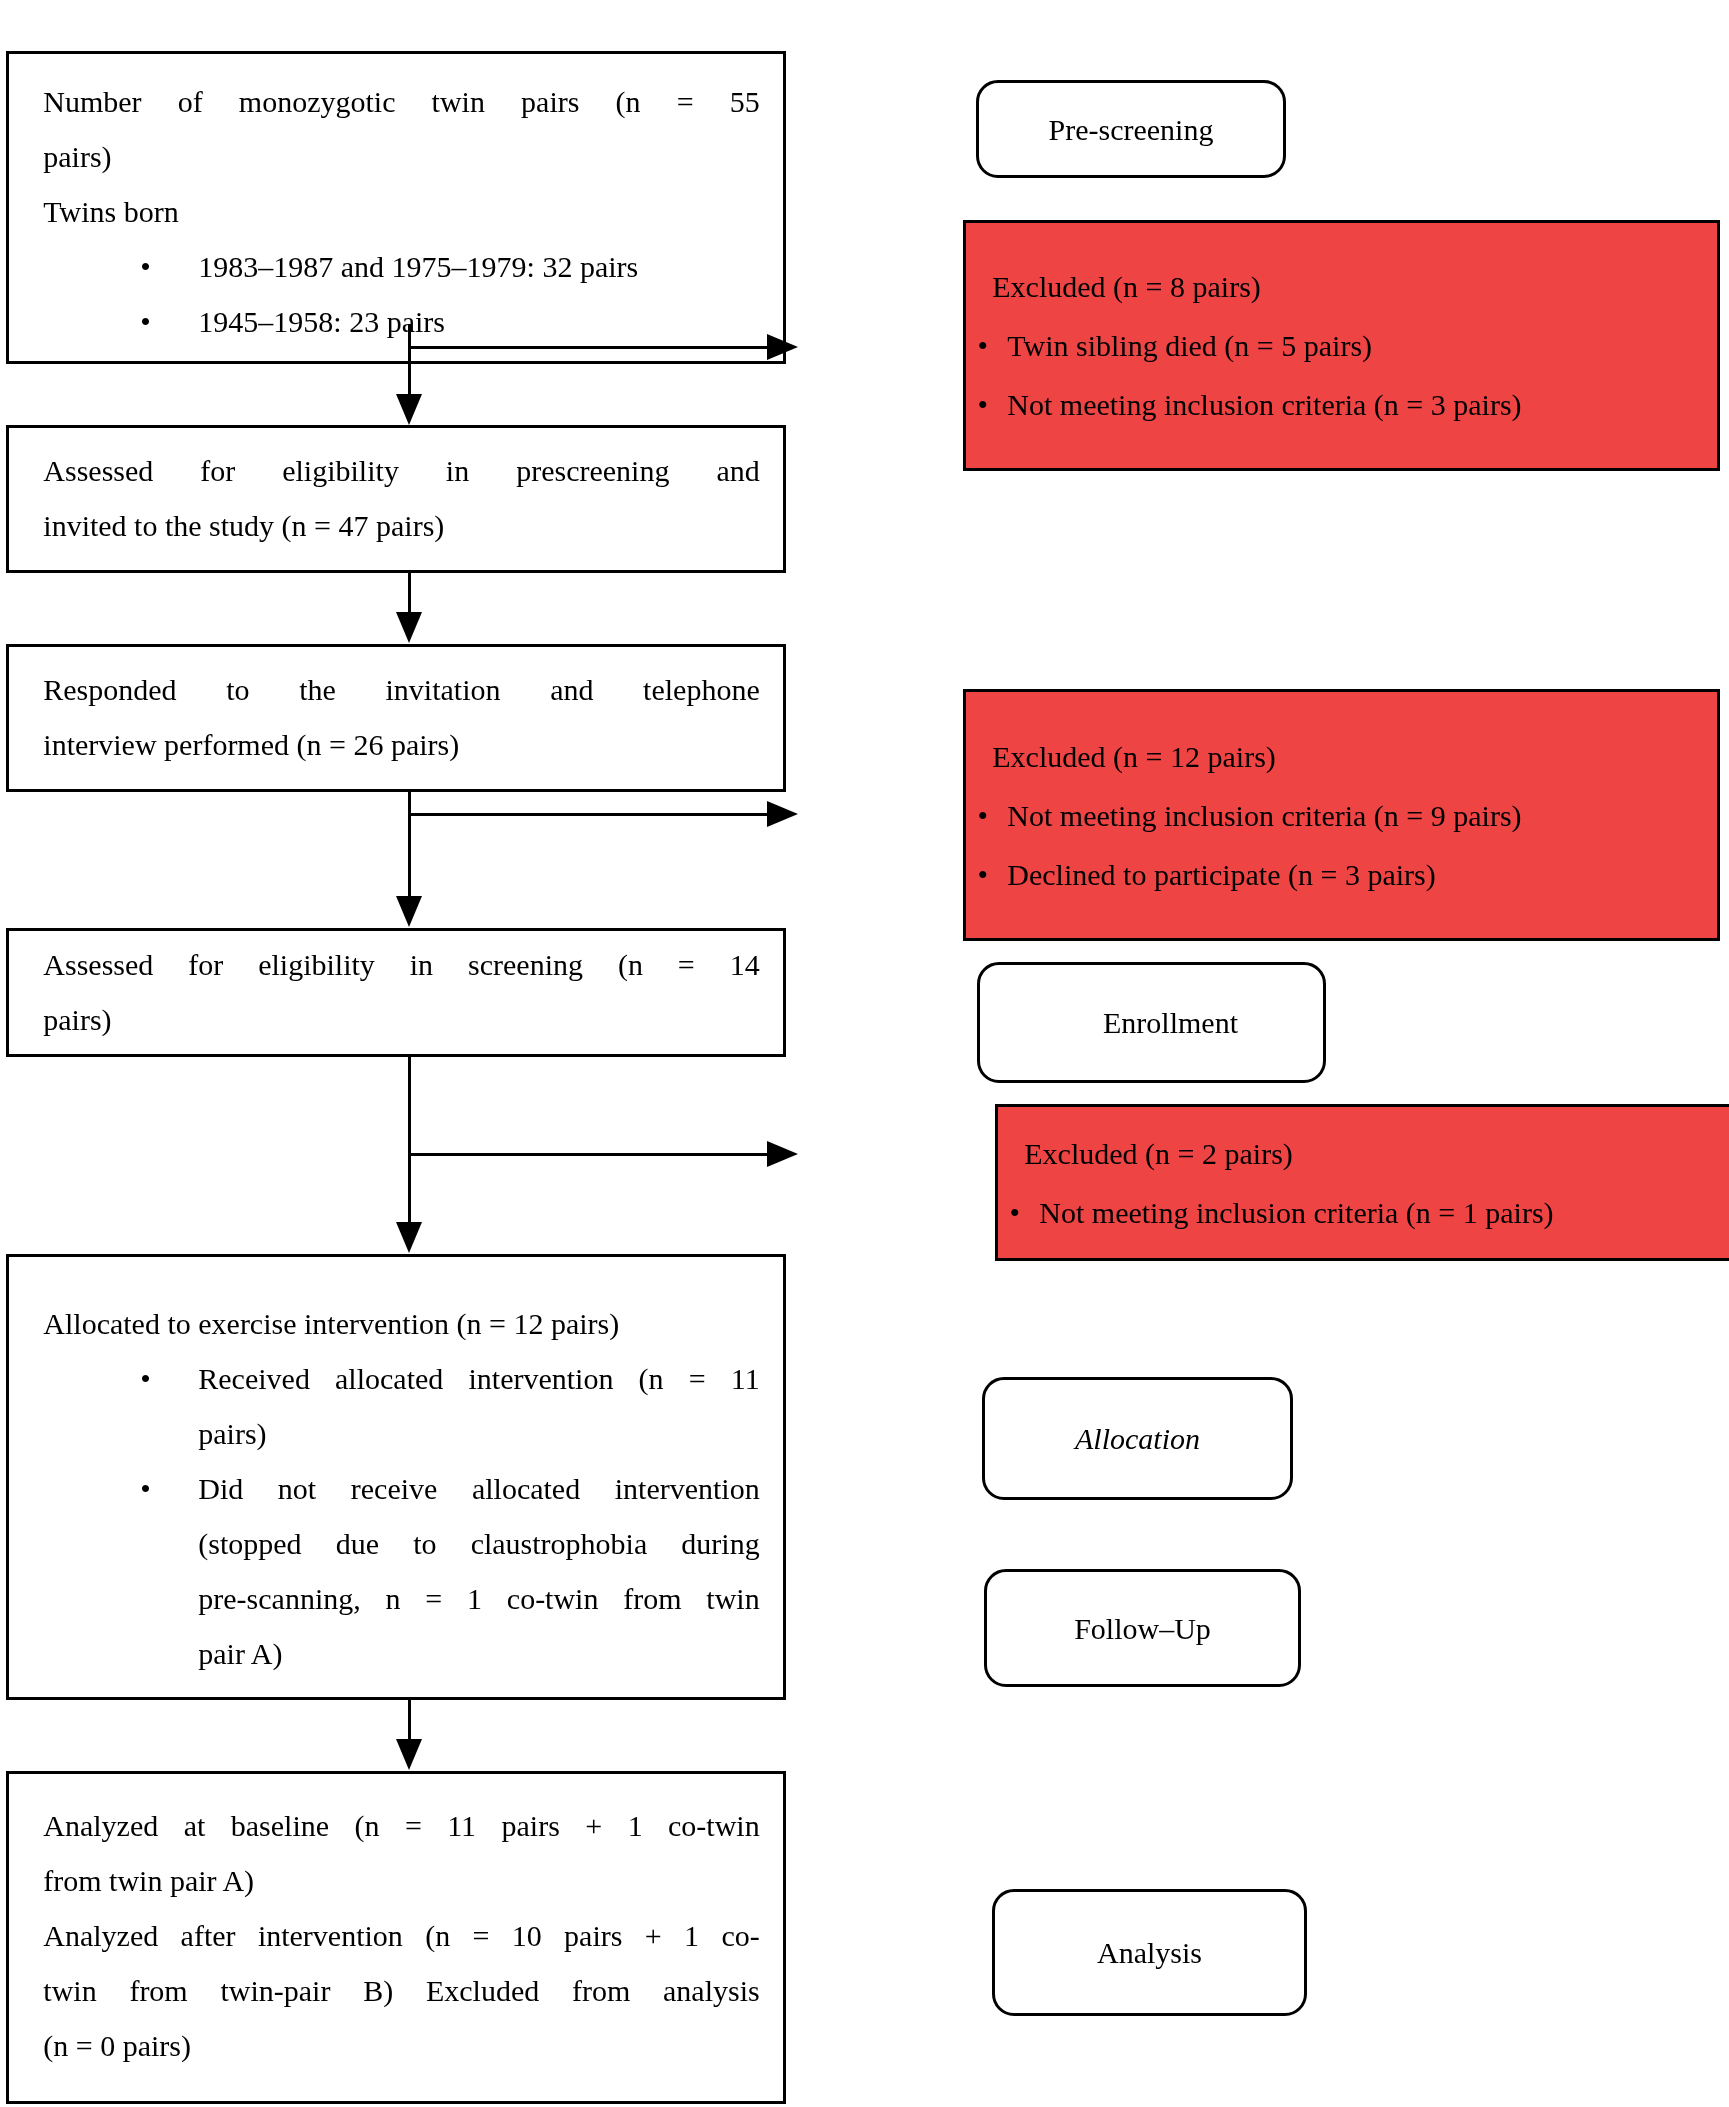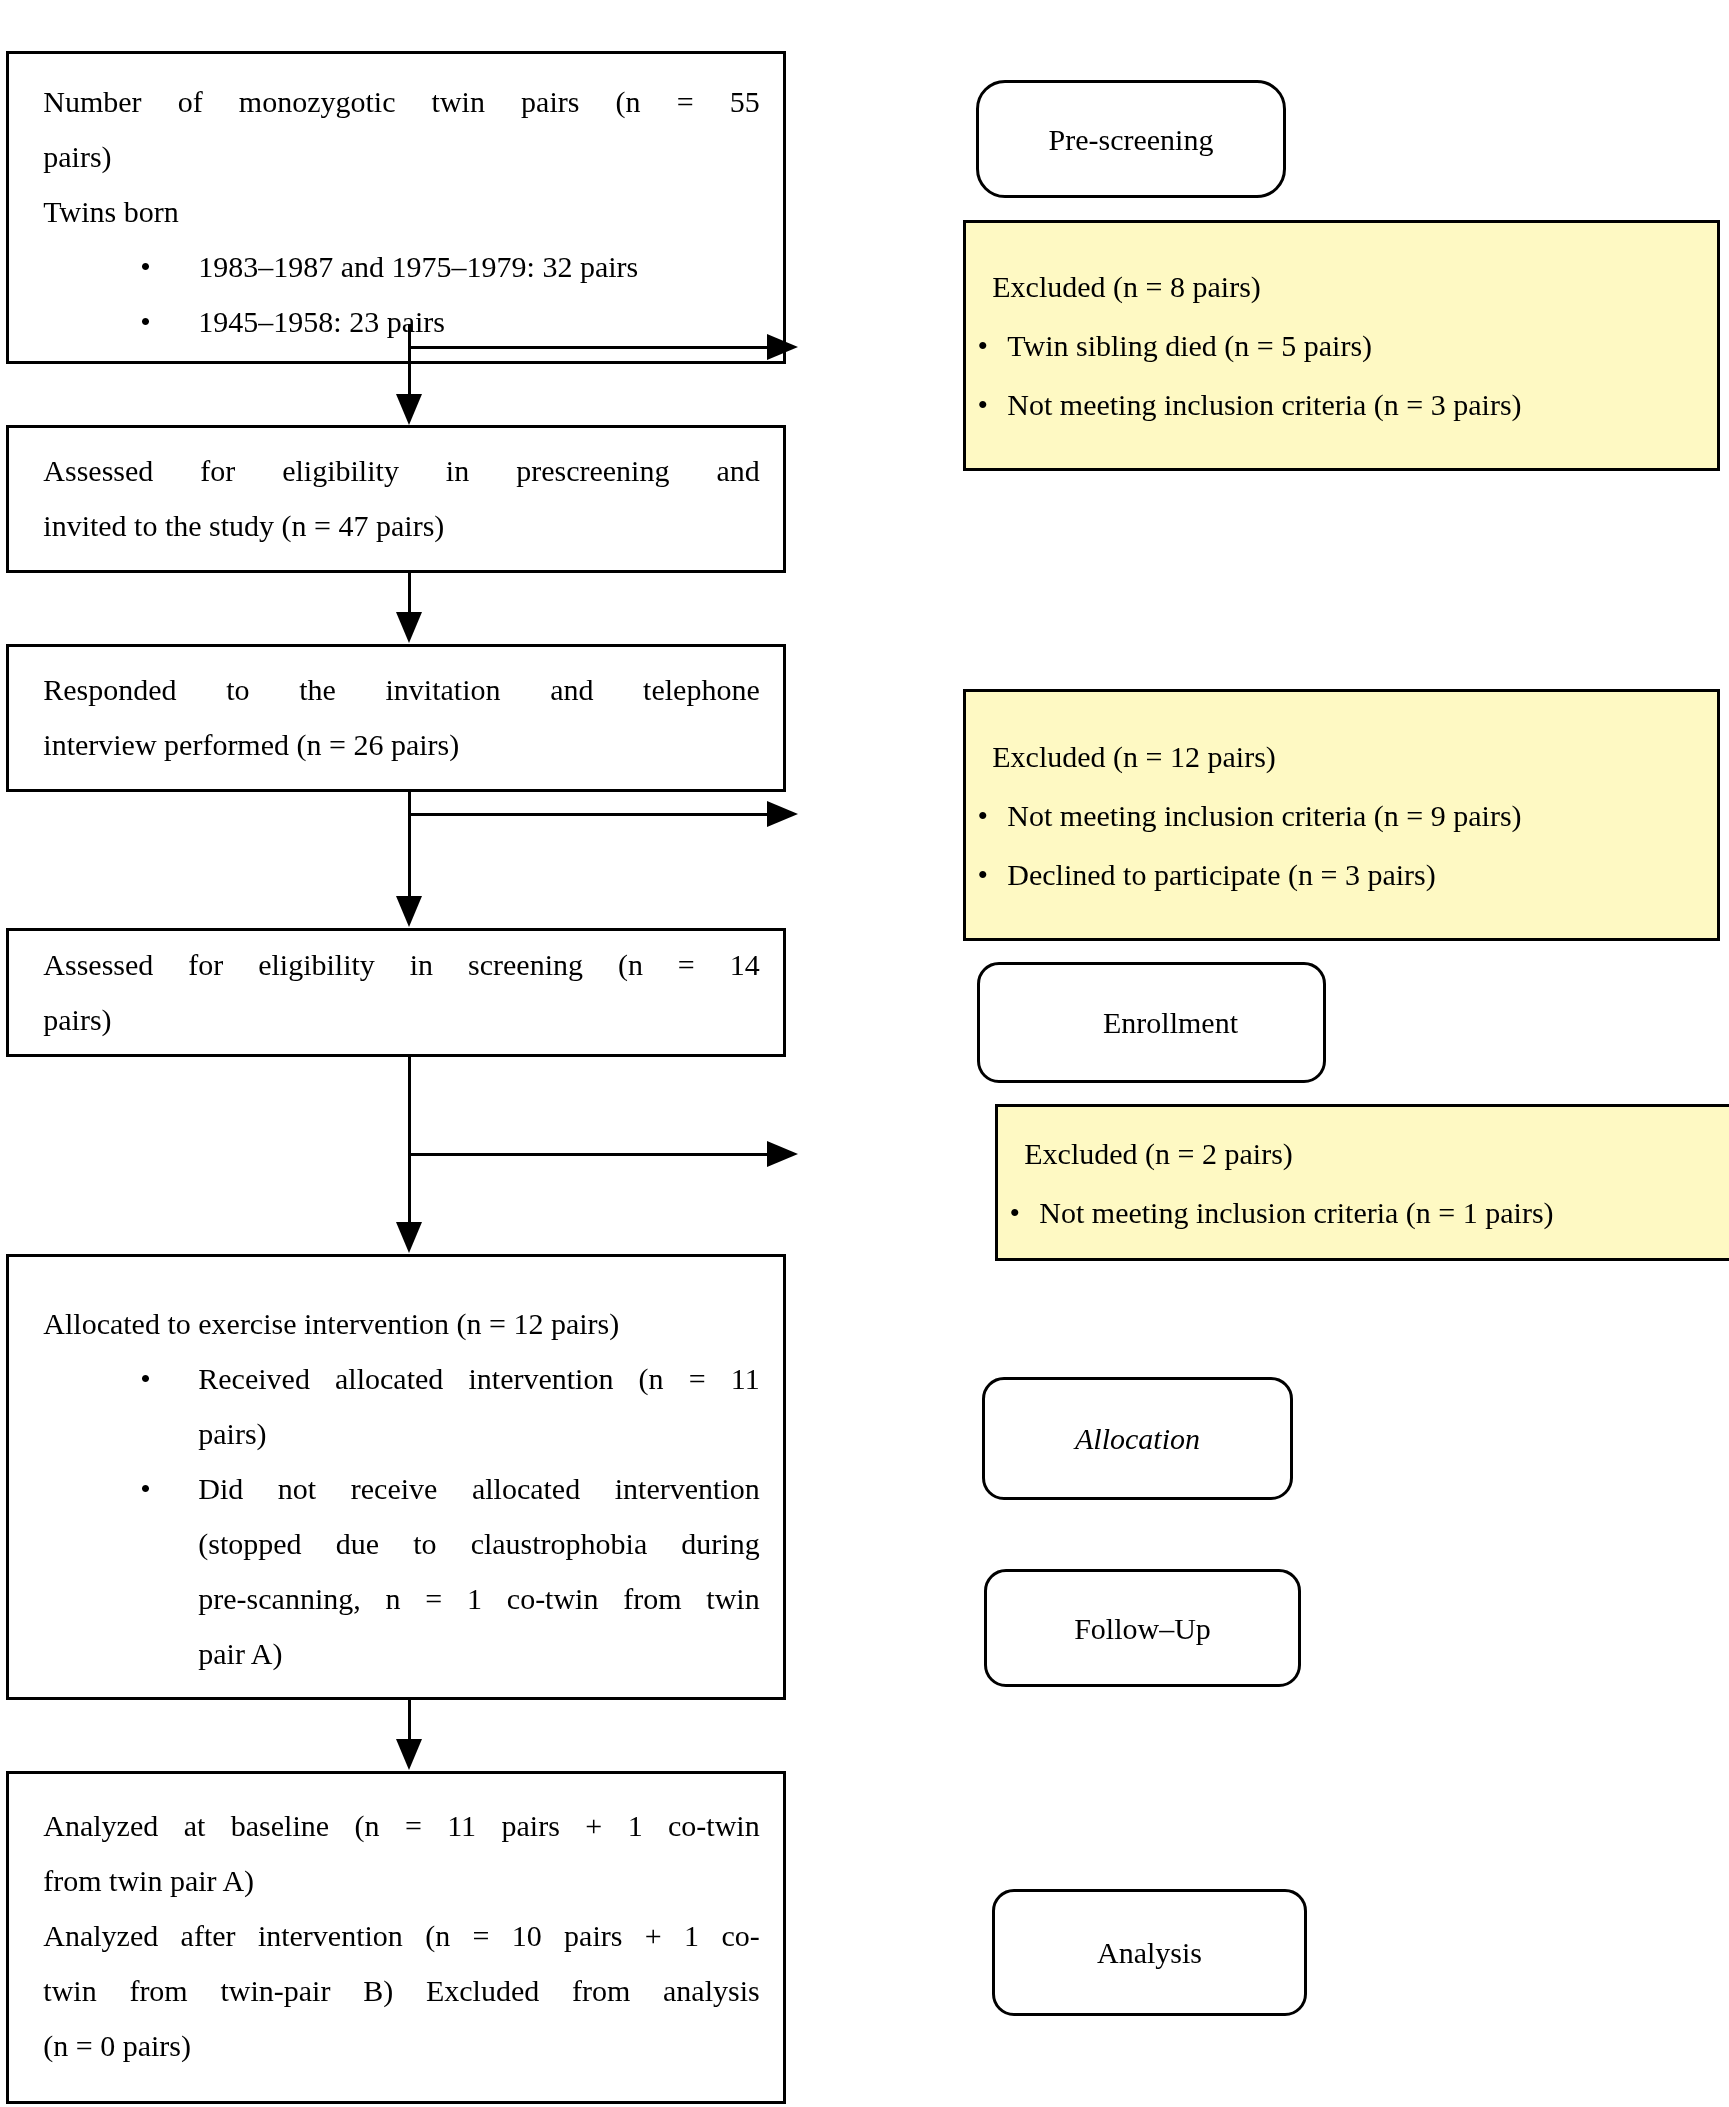--- a/index.html
+++ b/index.html
@@ -13,21 +13,21 @@
     position:absolute; box-sizing:border-box; left:6.3px; width:780px;
     border:3.7px solid #000; background:#fff; padding:0 23.6px 0 34px;
   }
   .line { text-align:left; }
   .just { text-align:justify; text-align-last:justify; }
   
   .lbullet { position:relative; margin-left:97px; padding-left:58px; }
   .bmark { position:absolute; left:0; top:0; }
   
   .xbox {
-    position:absolute; box-sizing:border-box; border:3.7px solid #000; background:#fef9c3;
+    position:absolute; box-sizing:border-box; border:3.7px solid #000; background:#ef4444;
     display:flex; flex-direction:column; justify-content:center;
     padding:0 21px 0 6.3px; line-height:59px;
   }
   .xtitle { margin-left:20px; }
   .xrow { position:relative; padding-left:35px; }
   .xmark { position:absolute; left:5.2px; top:0; }
   
   .stage {
     position:absolute; box-sizing:border-box; border:3.1px solid #000; border-radius:22px;
     background:#fff; display:flex; align-items:center; justify-content:center;
@@ -118,21 +118,21 @@
   <div class="head-right" style="left:767px;top:801px;"></div>
 
   <div class="vline" style="left:408px;top:1057px;height:168px;"></div>
   <div class="head-down" style="left:396px;top:1222px;"></div>
   <div class="hline" style="left:410px;top:1153px;width:357px;"></div>
   <div class="head-right" style="left:767px;top:1141px;"></div>
 
   <div class="vline" style="left:408px;top:1700px;height:41px;"></div>
   <div class="head-down" style="left:396px;top:1739px;"></div>
 
-  <div class="stage" style="left:976px;top:80px;width:310px;height:118px;border-radius:29px;">
+  <div class="stage" style="left:976px;top:80px;width:310px;height:98px;">
     <span>Pre-screening</span>
   </div>
 
   <div class="stage" style="left:977px;top:962px;width:349px;height:121px;padding-left:38px;">
     <span>Enrollment</span>
   </div>
 
   <div class="stage" style="left:982px;top:1377px;width:311px;height:123px;font-style:italic;">
     <span>Allocation</span>
   </div>

